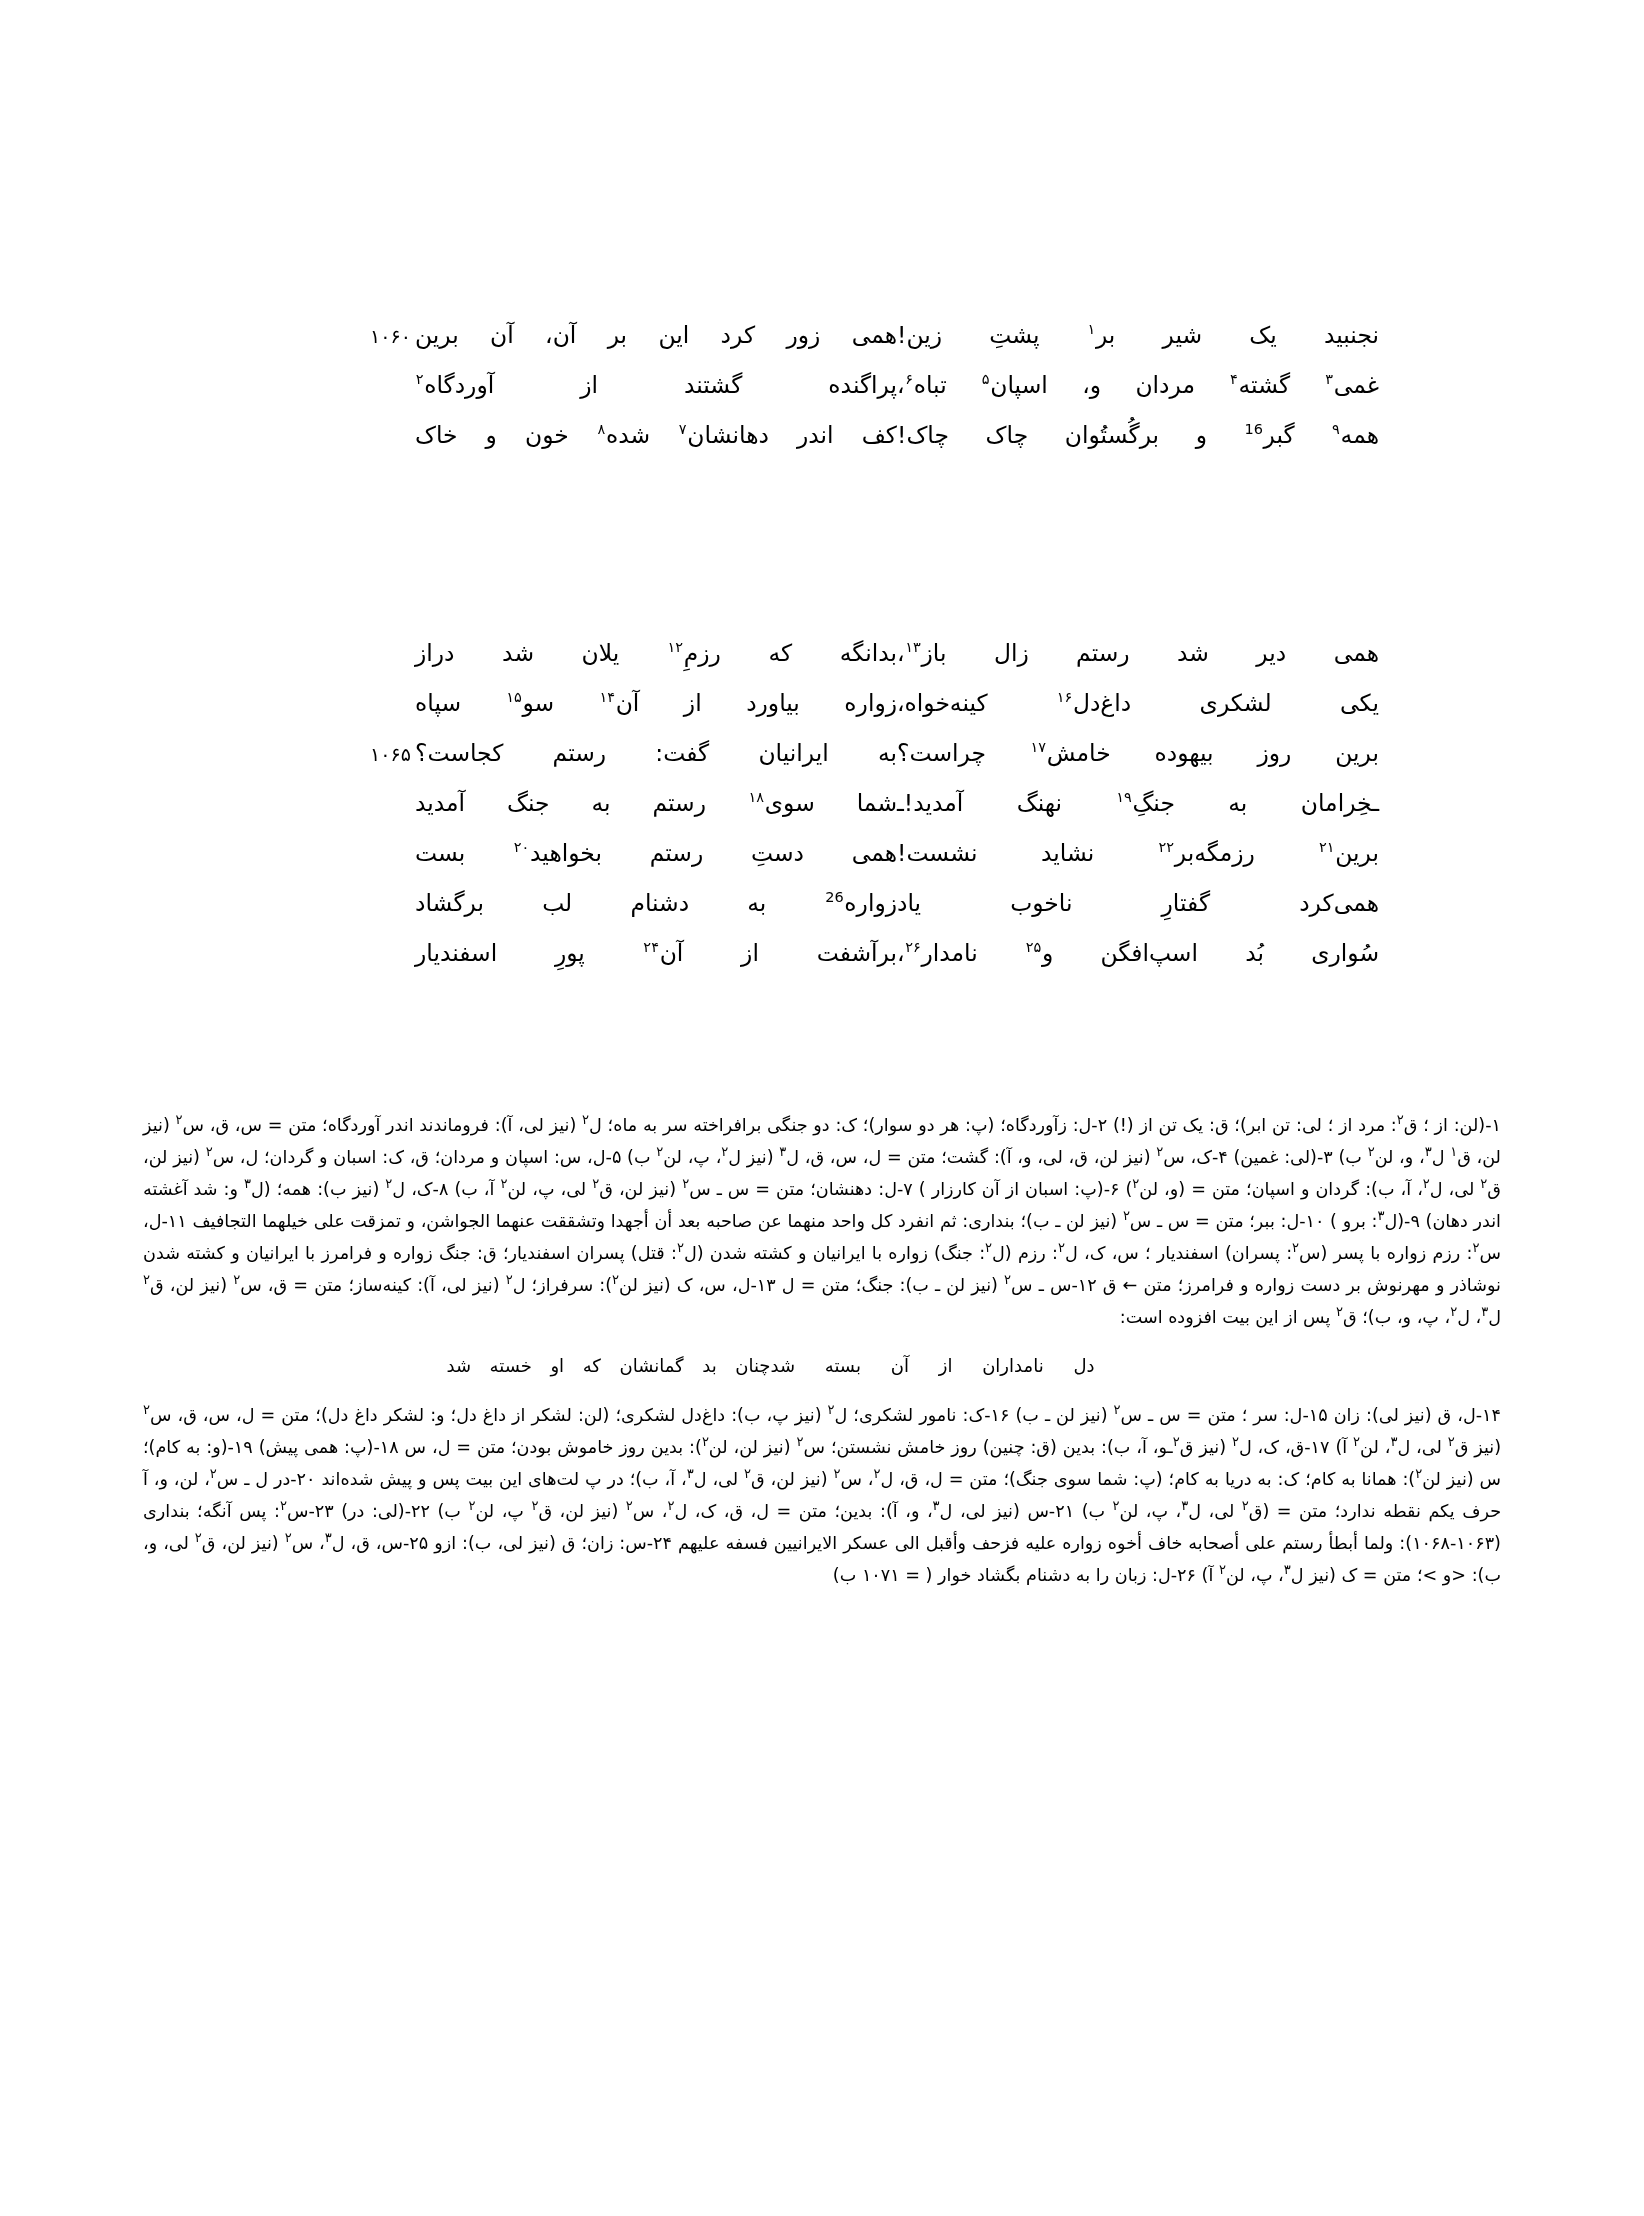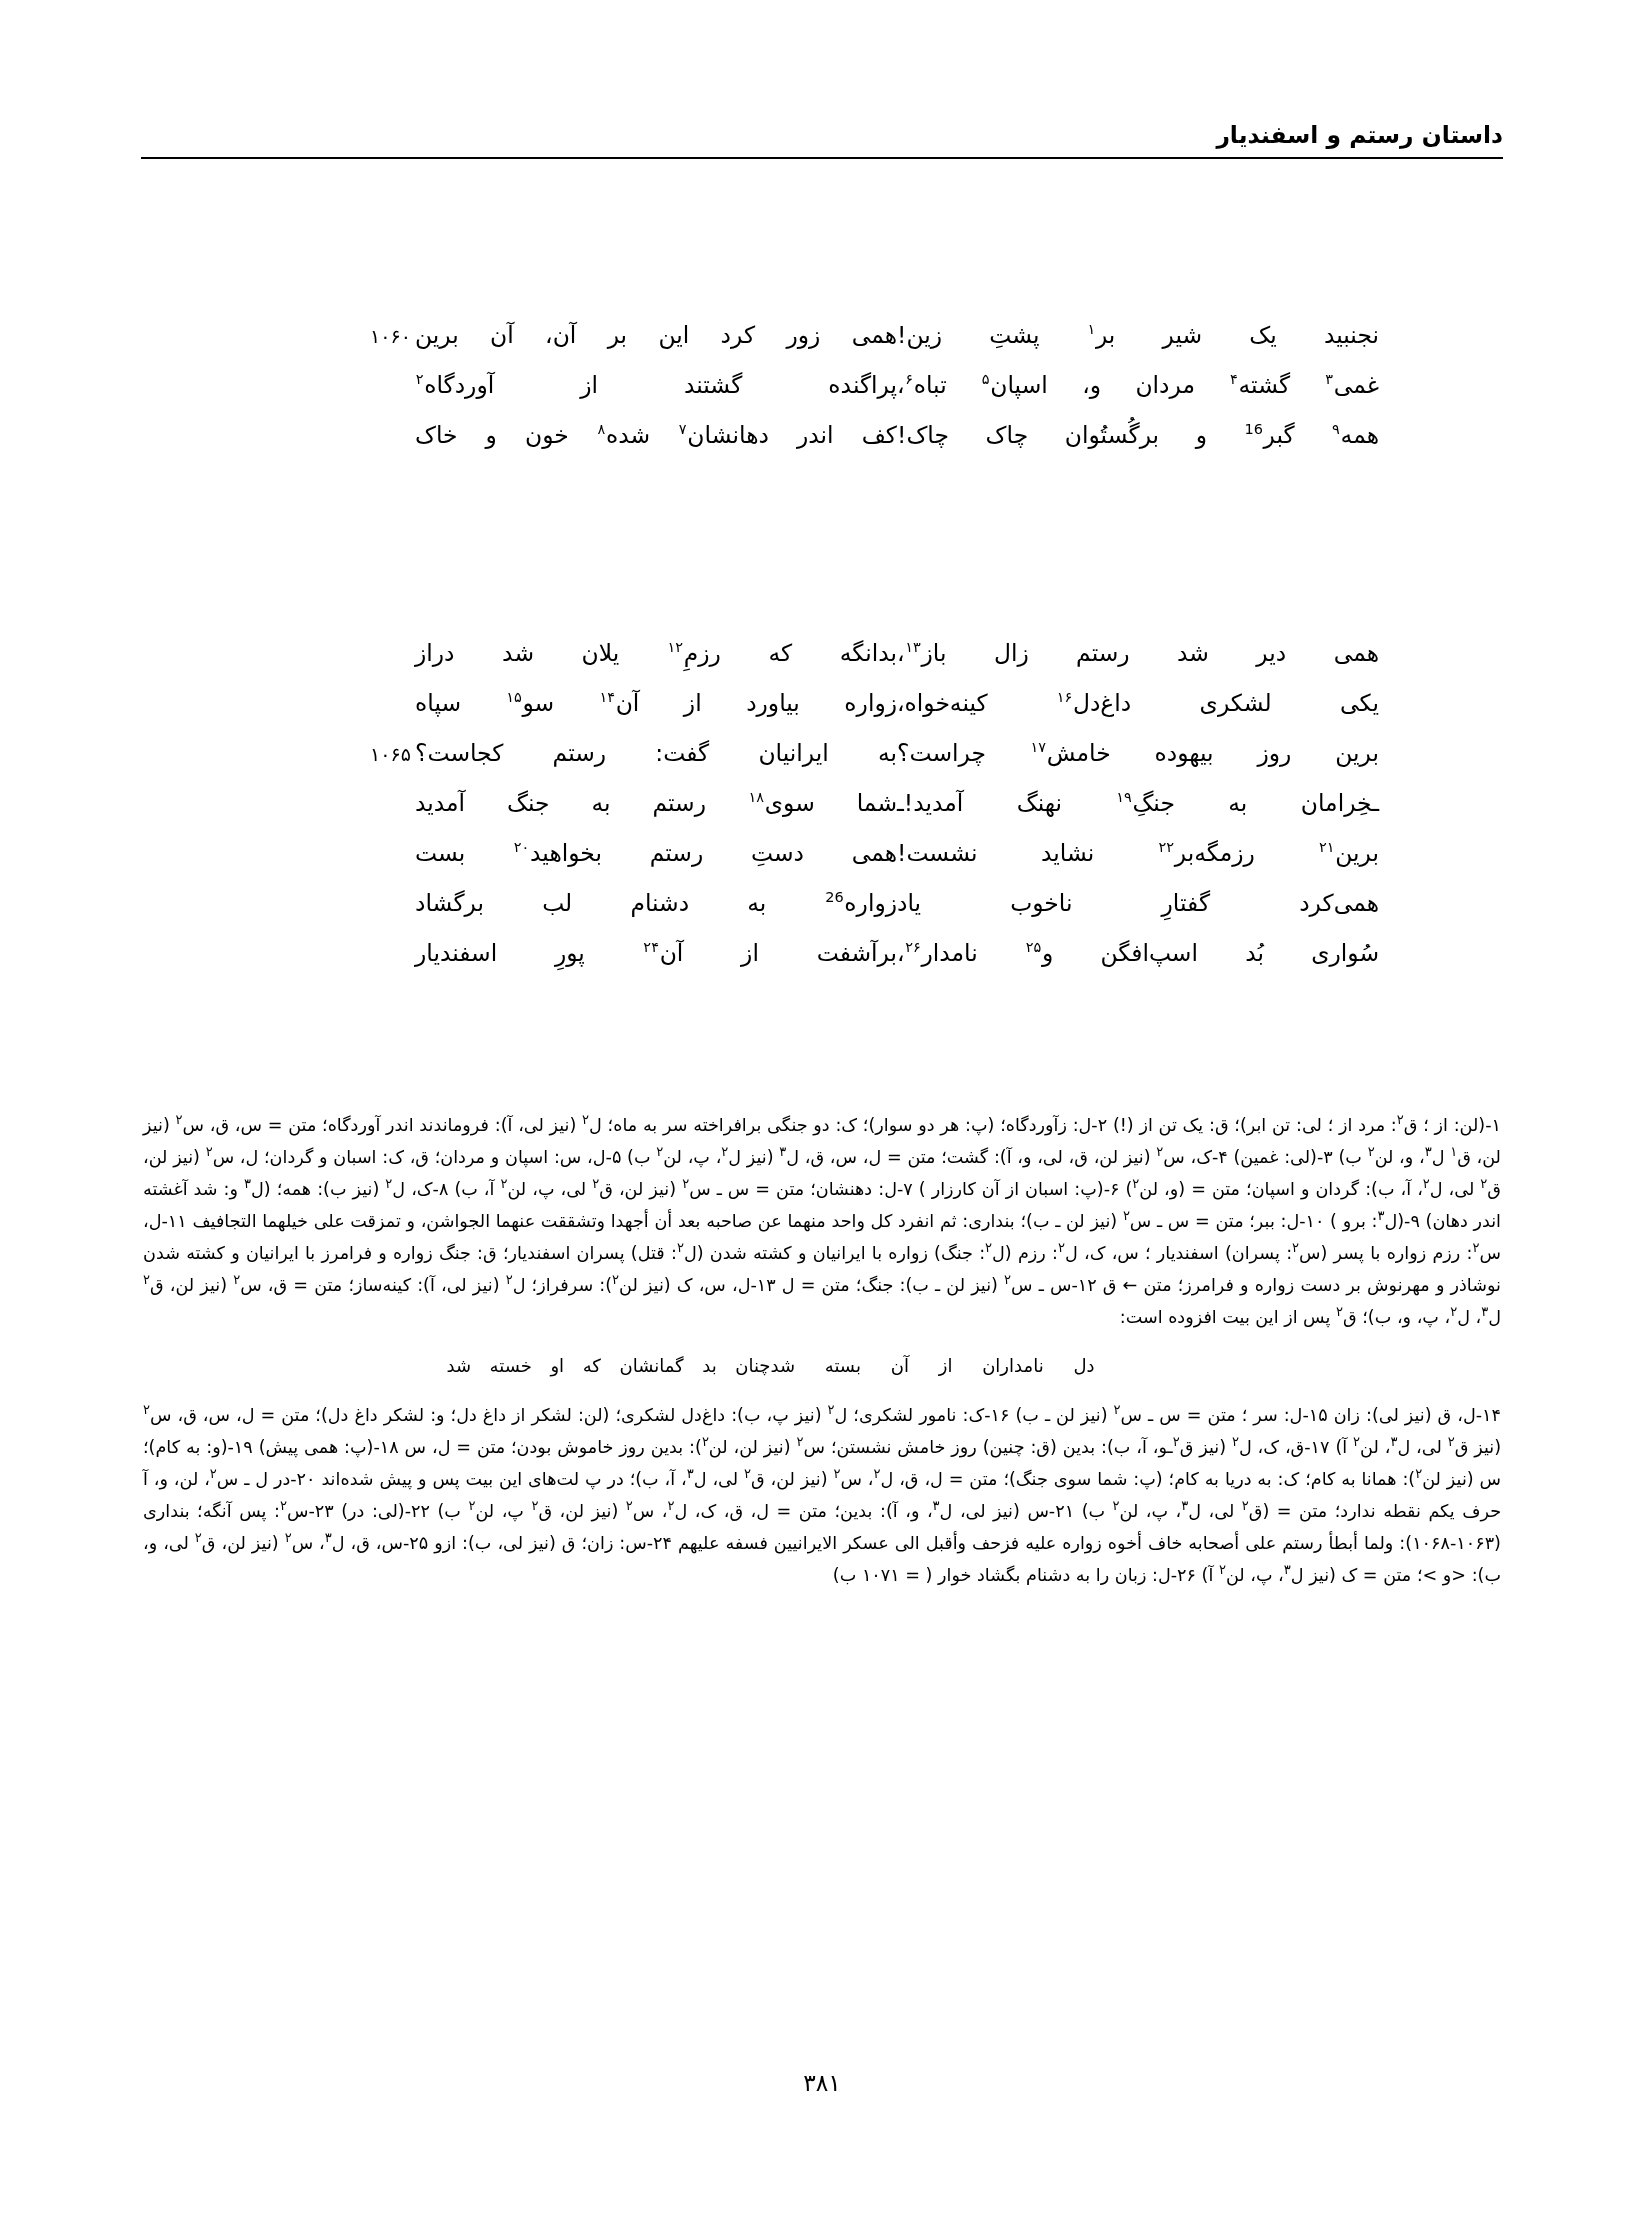--- a/index.html
+++ b/index.html
@@ -154,24 +154,20 @@
     left: 0;
     text-align: center;
     font-size: 23.4px;
   }
 </style>
 </head>
 <body>
 
 <div class="page">
 
-  <div class="header">
-    <div class="header-title">داستان رستم و اسفندیار</div>
-    <div class="header-rule"></div>
-  </div>
 
   <div class="verse-block verse-block-1">
     <div class="verse-line">
       <span class="hemistich b">نجنبید یک شیر بر<sup class="fn">۱</sup> پشتِ زین!</span>
       <span class="hemistich a">همی زور کرد این بر آن، آن برین</span>
       <span class="bait-num">۱۰۶۰</span>
     </div>
     <div class="verse-line">
       <span class="hemistich b">غمی<sup class="fn">۳</sup> گشته<sup class="fn">۴</sup> مردان و، اسپان<sup class="fn">۵</sup> تباه<sup class="fn">۶</sup>،</span>
       <span class="hemistich a">پراگنده گشتند از آوردگاه<sup class="fn">۲</sup></span>
@@ -225,16 +221,15 @@
 
   <div class="apparatus">
     <p>۱-(لن: از ؛ ق<sup>۲</sup>: مرد از ؛ لی: تن ابر)؛ ق: یک تن از (!)   ۲-ل: زآوردگاه؛ (پ: هر دو سوار)؛ ک: دو جنگی برافراخته سر به ماه؛ ل<sup>۲</sup> (نیز لی، آ): فروماندند اندر آوردگاه؛ متن = س، ق، س<sup>۲</sup> (نیز لن، ق<sup>۱</sup> ل<sup>۳</sup>، و، لن<sup>۲</sup> ب)   ۳-(لی: غمین)   ۴-ک، س<sup>۲</sup> (نیز لن، ق، لی، و، آ): گشت؛ متن = ل، س، ق، ل<sup>۳</sup> (نیز ل<sup>۲</sup>، پ، لن<sup>۲</sup> ب)   ۵-ل، س: اسپان و مردان؛ ق، ک: اسبان و گردان؛ ل، س<sup>۲</sup> (نیز لن، ق<sup>۲</sup> لی، ل<sup>۲</sup>، آ، ب): گردان و اسپان؛ متن = (و، لن<sup>۲</sup>)   ۶-(پ: اسبان از آن کارزار )   ۷-ل: دهنشان؛ متن = س ـ س<sup>۲</sup> (نیز لن، ق<sup>۲</sup> لی، پ، لن<sup>۲</sup> آ، ب)   ۸-ک، ل<sup>۲</sup> (نیز ب): همه؛ (ل<sup>۳</sup> و: شد آغشته اندر دهان)   ۹-(ل<sup>۳</sup>: برو )   ۱۰-ل: ببر؛ متن = س ـ س<sup>۲</sup> (نیز لن ـ ب)؛ بنداری: ثم انفرد کل واحد منهما عن صاحبه بعد أن أجهدا وتشققت عنهما الجواشن، و تمزقت علی خیلهما التجافیف   ۱۱-ل، س<sup>۲</sup>: رزم زواره با پسر (س<sup>۲</sup>: پسران) اسفندیار ؛ س، ک، ل<sup>۲</sup>: رزم (ل<sup>۲</sup>: جنگ) زواره با ایرانیان و کشته شدن (ل<sup>۲</sup>: قتل) پسران اسفندیار؛ ق: جنگ زواره و فرامرز با ایرانیان و کشته شدن نوشاذر و مهرنوش بر دست زواره و فرامرز؛ متن ← ق ۱۲-س ـ س<sup>۲</sup> (نیز لن ـ ب): جنگ؛ متن = ل   ۱۳-ل، س، ک (نیز لن<sup>۲</sup>): سرفراز؛ ل<sup>۲</sup> (نیز لی، آ): کینه‌ساز؛ متن = ق، س<sup>۲</sup> (نیز لن، ق<sup>۲</sup> ل<sup>۳</sup>، ل<sup>۲</sup>، پ، و، ب)؛ ق<sup>۲</sup> پس از این بیت افزوده است:</p>
     <div class="quoted-verse">
       <span class="qh second">دل نامداران از آن بسته شد</span>
       <span class="qh">چنان بد گمانشان که او خسته شد</span>
     </div>
     <p>۱۴-ل، ق (نیز لی): زان   ۱۵-ل: سر ؛ متن = س ـ س<sup>۲</sup> (نیز لن ـ ب)   ۱۶-ک: نامور لشکری؛ ل<sup>۲</sup> (نیز پ، ب): داغ‌دل لشکری؛ (لن: لشکر از داغ دل؛ و: لشکر داغ دل)؛ متن = ل، س، ق، س<sup>۲</sup> (نیز ق<sup>۲</sup> لی، ل<sup>۳</sup>، لن<sup>۲</sup> آ)   ۱۷-ق، ک، ل<sup>۲</sup> (نیز ق<sup>۲</sup>ـو، آ، ب): بدین (ق: چنین) روز خامش نشستن؛ س<sup>۲</sup> (نیز لن، لن<sup>۲</sup>): بدین روز خاموش بودن؛ متن = ل، س   ۱۸-(پ: همی پیش)   ۱۹-(و: به کام)؛ س (نیز لن<sup>۲</sup>): همانا به کام؛ ک: به دریا به کام؛ (پ: شما سوی جنگ)؛ متن = ل، ق، ل<sup>۲</sup>، س<sup>۲</sup> (نیز لن، ق<sup>۲</sup> لی، ل<sup>۳</sup>، آ، ب)؛ در پ لت‌های این بیت پس و پیش شده‌اند   ۲۰-در ل ـ س<sup>۲</sup>، لن، و، آ حرف یکم نقطه ندارد؛ متن = (ق<sup>۲</sup> لی، ل<sup>۳</sup>، پ، لن<sup>۲</sup> ب)   ۲۱-س (نیز لی، ل<sup>۳</sup>، و، آ): بدین؛ متن = ل، ق، ک، ل<sup>۲</sup>، س<sup>۲</sup> (نیز لن، ق<sup>۲</sup> پ، لن<sup>۲</sup> ب)   ۲۲-(لی: در)   ۲۳-س<sup>۲</sup>: پس آنگه؛ بنداری (۱۰۶۳-۱۰۶۸): ولما أبطأ رستم علی أصحابه خاف أخوه زواره علیه فزحف وأقبل الی عسکر الایرانیین فسفه علیهم   ۲۴-س: زان؛ ق (نیز لی، ب): ازو   ۲۵-س، ق، ل<sup>۳</sup>، س<sup>۲</sup> (نیز لن، ق<sup>۲</sup> لی، و، ب): &lt;و &gt;؛ متن = ک (نیز ل<sup>۳</sup>، پ، لن<sup>۲</sup> آ)   ۲۶-ل: زبان را به دشنام بگشاد خوار ( = ۱۰۷۱ ب)</p>
   </div>
 
-  <div class="folio">۳۸۱</div>
 
 </div>
 
 
 </body></html>

